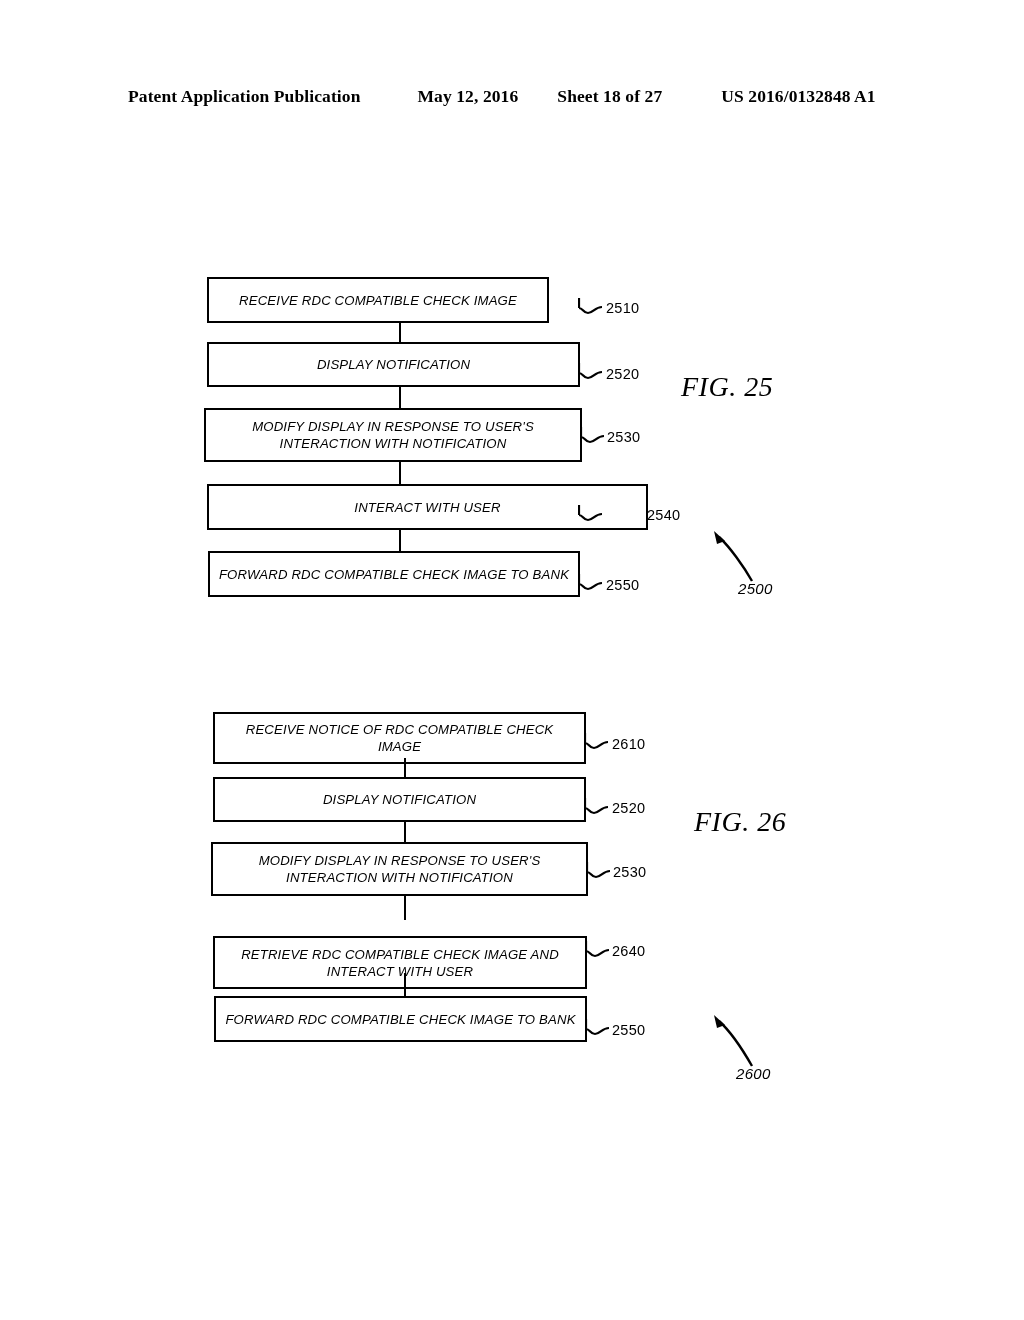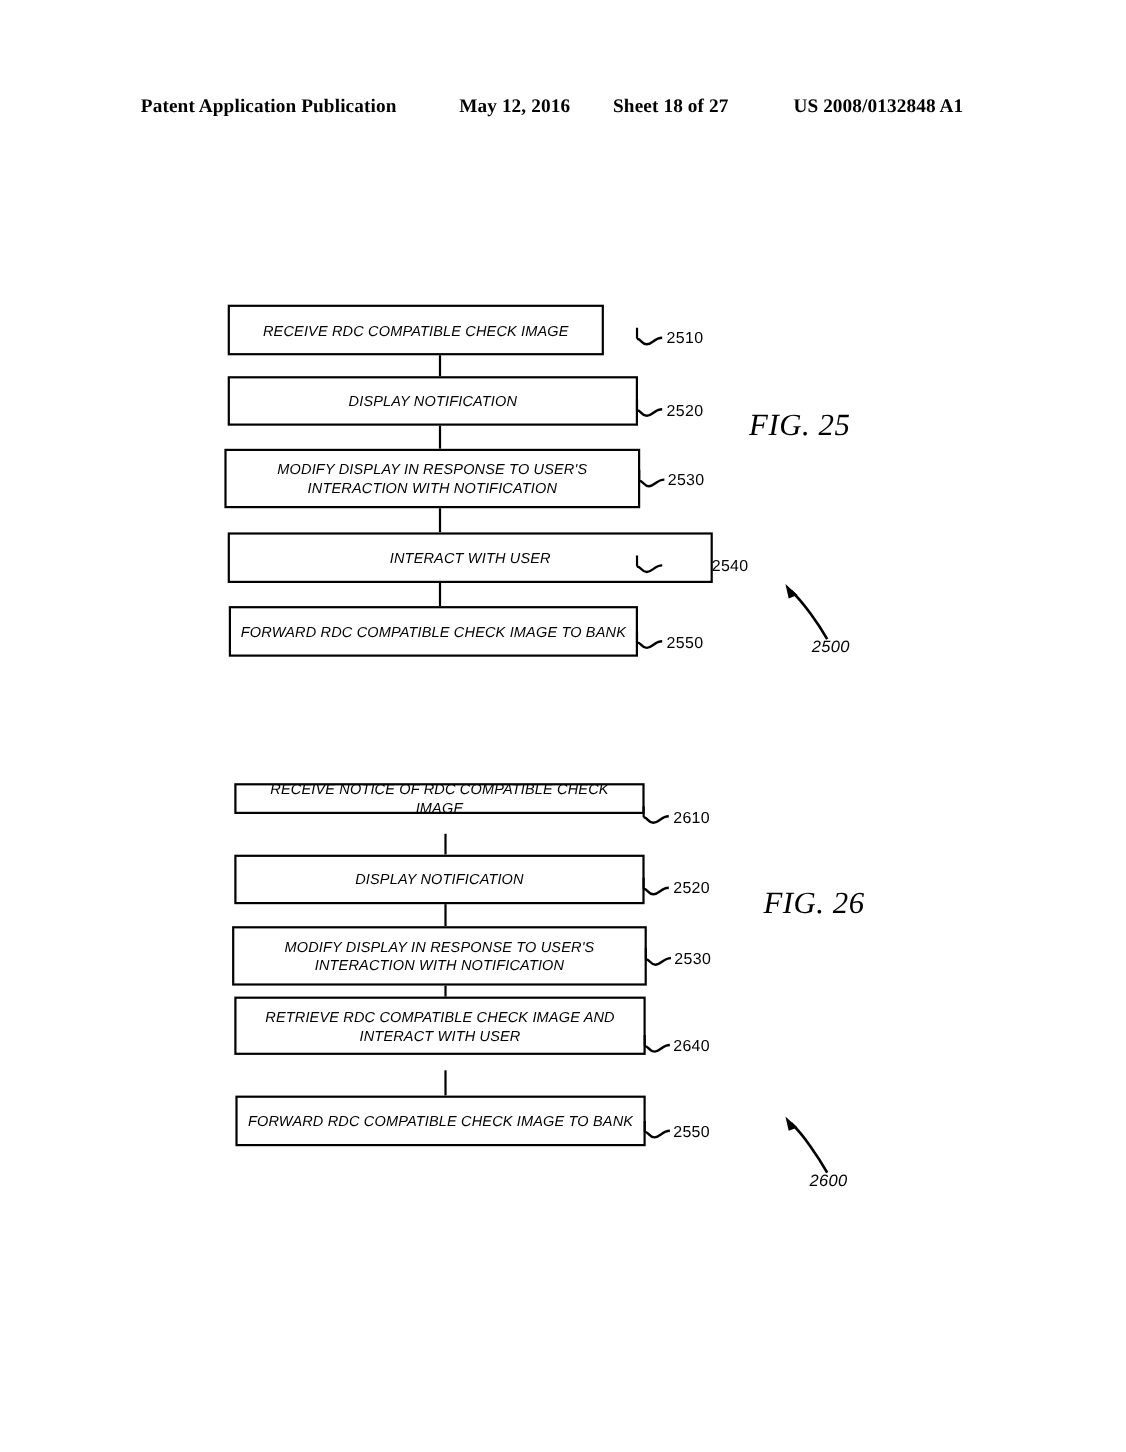--- a/index.html
+++ b/index.html
@@ -110,21 +110,21 @@
     pointer-events: auto;
   }
 </style>
 </head>
 <body>
 
 <div class="patent-header">
   <span class="hdr-pub">Patent Application Publication</span>
   <span class="hdr-date">May 12, 2016</span>
   <span class="hdr-sheet">Sheet 18 of 27</span>
-  <span class="hdr-patno">US 2008/0132848 A1</span>
+  <span class="hdr-patno">US 2016/0132848 A1</span>
 </div>
 
 <div class="flow">
 
   <div class="flow-box" style="left:207px; top:277px; width:342px; height:46px;">
     <span class="label">RECEIVE RDC COMPATIBLE CHECK IMAGE</span>
   </div>
   <div class="connector" style="left:399px; top:323px; height:19px;"></div>
 
   <div class="flow-box" style="left:207px; top:342px; width:373px; height:45px;">
@@ -175,36 +175,36 @@
 
   <svg class="curve-arrow" style="left:700px; top:525px; width:70px; height:60px;" viewBox="0 0 70 60">
     <path d="M52 56 C44 42 30 22 19 12" fill="none" stroke="#000" stroke-width="2.4"></path>
     <polygon points="14,6 25,16 17,19" fill="#000"></polygon>
   </svg>
   <div class="curve-num" style="left:738px; top:580px;">2500</div>
 </div>
 
 <div class="flow">
 
-  <div class="flow-box" style="left:213px; top:712px; width:373px; height:28px;justify-content:flex-end;">
+  <div class="flow-box" style="left:213px; top:712px; width:373px; height:52px;justify-content:flex-end;">
     <span class="label">RECEIVE NOTICE OF RDC COMPATIBLE CHECK IMAGE</span>
   </div>
   <div class="connector" style="left:404px; top:758px; height:19px;"></div>
 
   <div class="flow-box" style="left:213px; top:777px; width:373px; height:45px;">
     <span class="label">DISPLAY NOTIFICATION</span>
   </div>
   <div class="connector" style="left:404px; top:822px; height:20px;"></div>
 
   <div class="flow-box" style="left:211px; top:842px; width:377px; height:54px;">
     <span class="label">MODIFY DISPLAY IN RESPONSE TO USER'S INTERACTION WITH NOTIFICATION</span>
   </div>
   <div class="connector" style="left:404px; top:896px; height:24px;"></div>
 
-  <div class="flow-box" style="left:213px; top:906px; width:374px; height:53px;">
+  <div class="flow-box" style="left:213px; top:936px; width:374px; height:53px;">
     <span class="label">RETRIEVE RDC COMPATIBLE CHECK IMAGE AND INTERACT WITH USER</span>
   </div>
   <div class="connector" style="left:404px; top:973px; height:23px;"></div>
 
   <div class="flow-box" style="left:214px; top:996px; width:373px; height:46px;">
     <span class="label">FORWARD RDC COMPATIBLE CHECK IMAGE TO BANK</span>
   </div>
 
   <svg class="leader" style="left:584px; top:731px; width:26px; height:20px;" viewBox="0 0 26 20">
       <path d="M1 2 L1 12 M1 12 C5 12 5 17 10 17 C15 17 17 11 24 11" fill="none" stroke="#000" stroke-width="2.2"></path>

